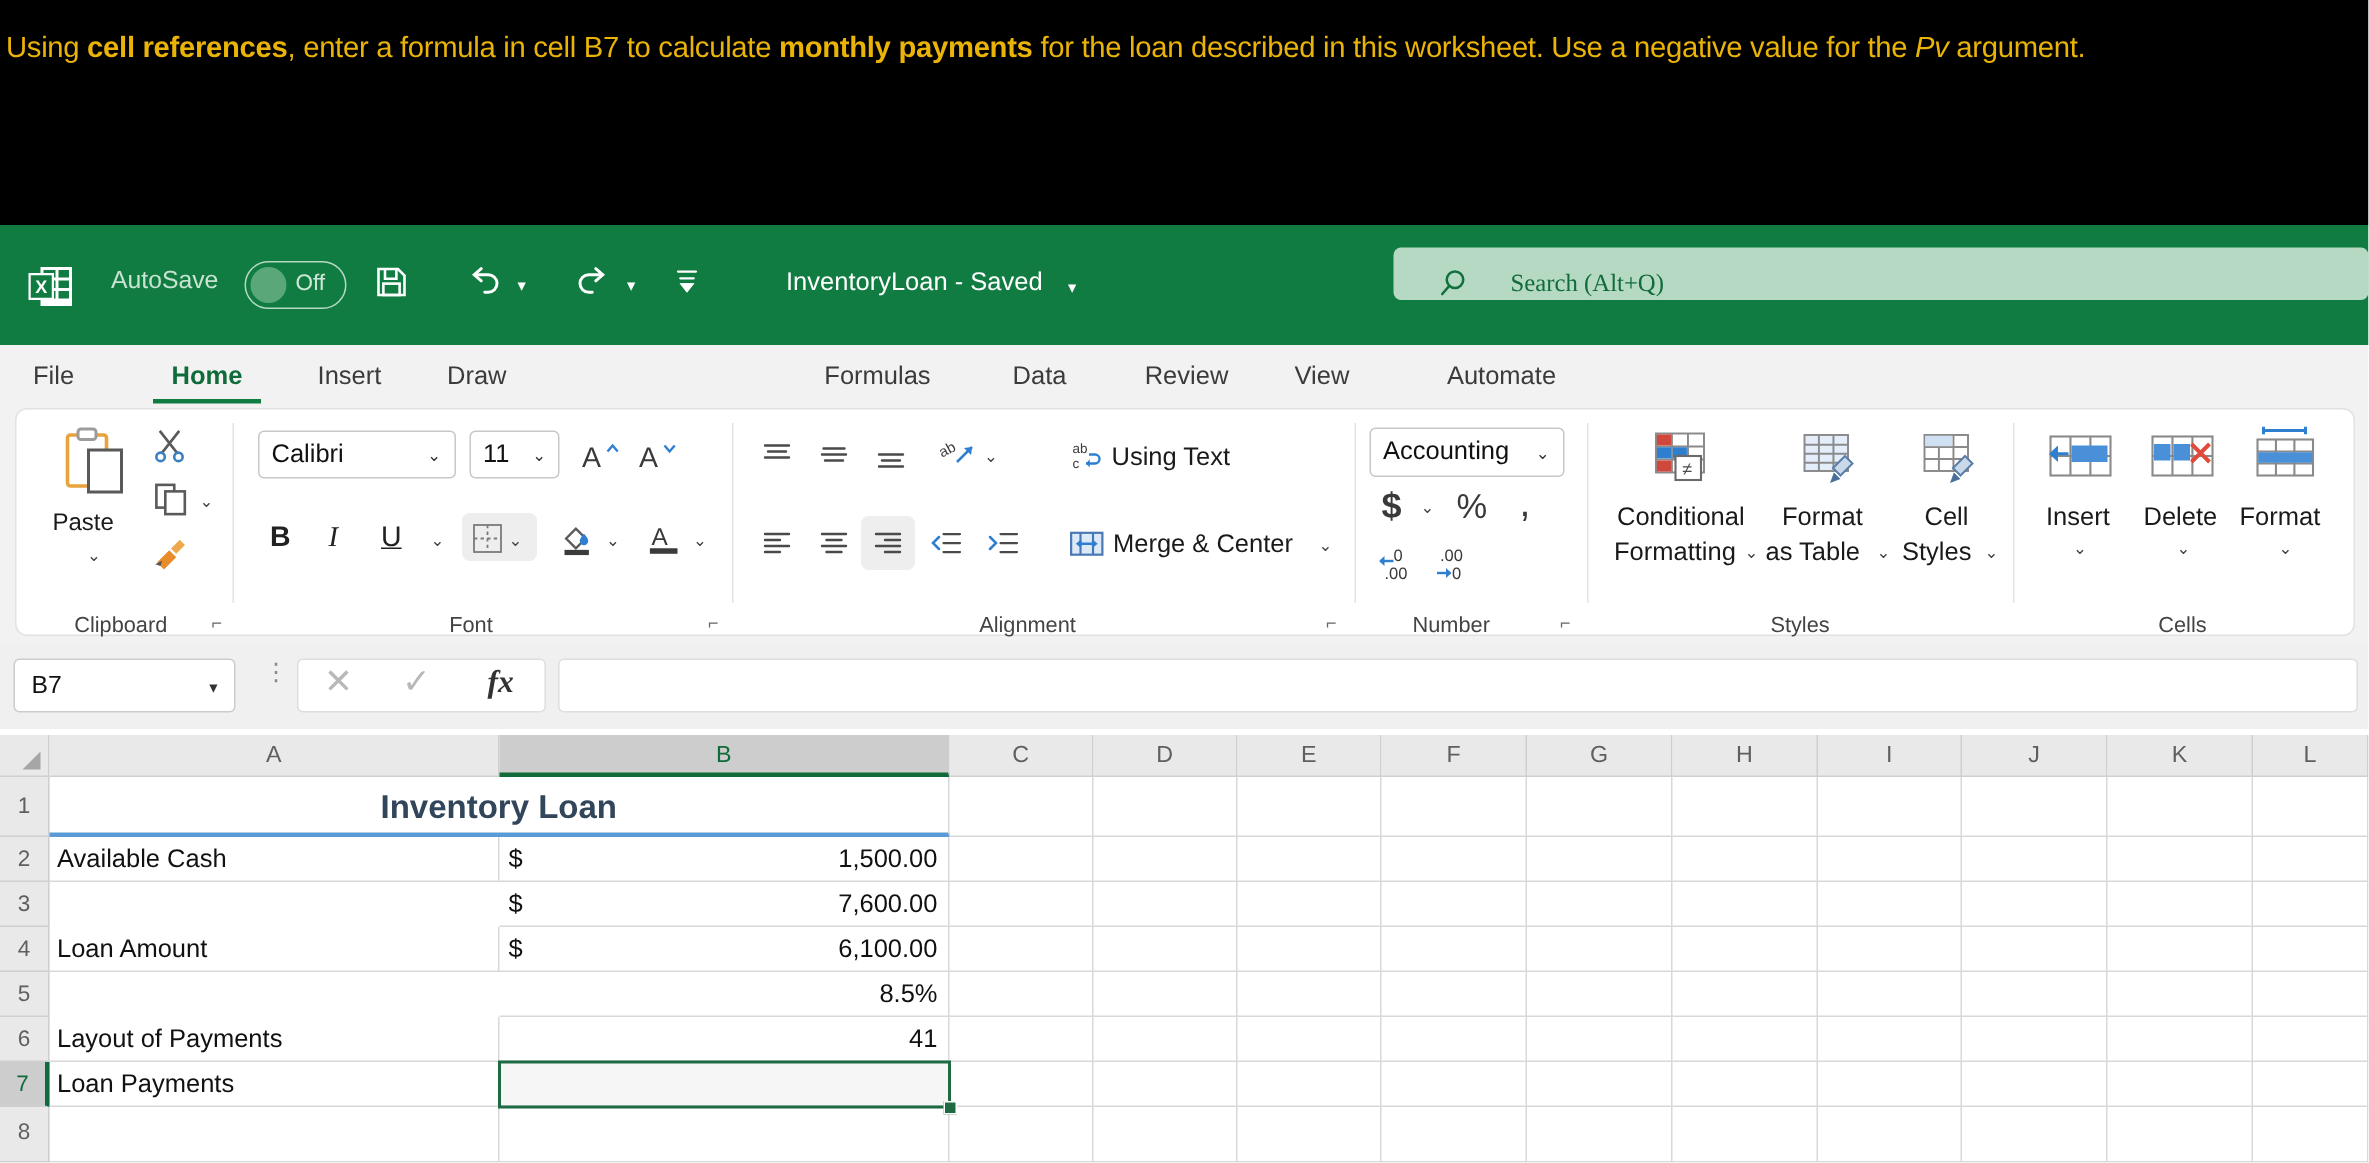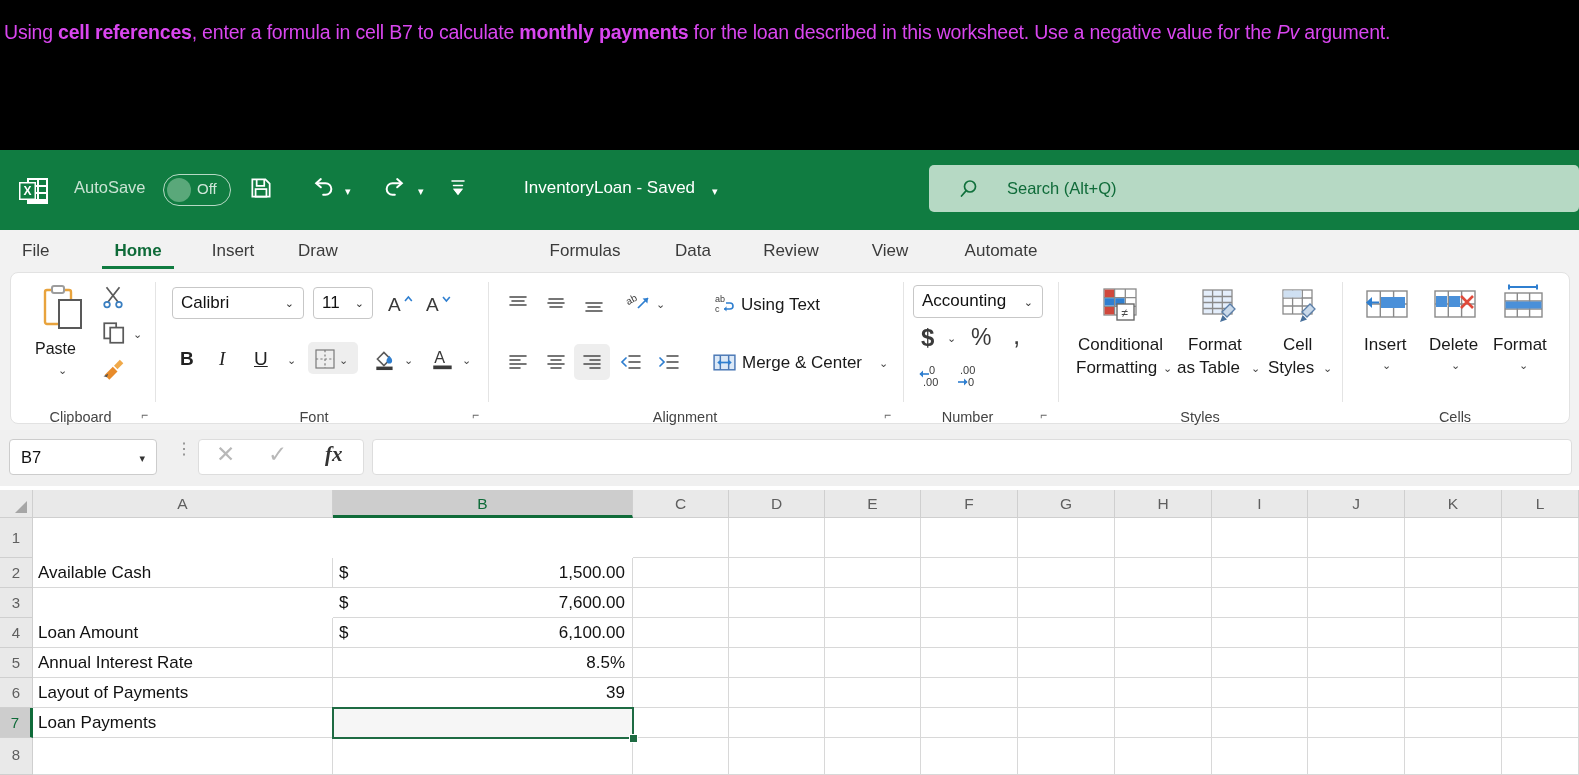--- a/index.html
+++ b/index.html
@@ -8,21 +8,21 @@
     overflow: hidden;
     font-family: "Liberation Sans", sans-serif;
     background: #ffffff;
   }
   #app { position: relative; width: 1579px; height: 775px; }
 
   
   .instruction-bar {
     position: absolute; left: 0; top: 0; width: 1579px; height: 150px;
     background: #000000;
-    color: #d946ef;
+    color: #eab308;
   }
   .instruction-text {
     position: absolute; left: 4px; top: 18px; width: 1571px;
     font-size: 19.5px; line-height: 28px;
     letter-spacing: -0.2px;
     white-space: nowrap;
   }
   .instruction-text b { font-weight: 700; }
   .instruction-text i { font-style: italic; }
 
@@ -61,22 +61,22 @@
     font-size: 11px; line-height: 11px;
   }
   .doc-title {
     position: absolute; left: 524px; top: 178px;
     font-size: 17px; color: #ffffff; white-space: nowrap;
   }
   .doc-title-caret {
     position: absolute; left: 712px; top: 185px; color: #fff; font-size: 11px;
   }
   .searchbox {
-    position: absolute; left: 929px; top: 165px; width: 650px; height: 47px;
-    background: #b6d9c4; border-radius: 5px;
+    position: absolute; left: 929px; top: 165px; width: 650px; height: 35px;
+    background: #b6d9c4; border-radius: 5px; font-family: Liberation Serif, serif;
   }
   .search-glyph {
     position: absolute; left: 28px; top: 13px;
     font-size: 21px; color: #10713c; transform: scaleX(-1);
   }
   .search-ph {
     position: absolute; left: 78px; top: 14px;
     font-size: 16.5px; color: #0f6b39;
   }
 
@@ -291,21 +291,21 @@
   </div>
 
   <div class="tabstrip">
     <div class="tab" style="left:22px;  width:56px;  ">File</div>
     <div class="tab active" style="left:102px; width:72px;  text-align:center;">Home</div>
     <div class="tab" style="left:200px; width:66px;  text-align:center;">Insert</div>
     <div class="tab" style="left:298px; width:58px;  text-align:left;">Draw</div>
     <div class="tab" style="left:539px; width:92px;  text-align:center;">Formulas</div>
     <div class="tab" style="left:667px; width:52px;  text-align:center;">Data</div>
     <div class="tab" style="left:752px; width:78px;  text-align:center;">Review</div>
-    <div class="tab" style="left:863px; width:54px;  text-align:center;">View</div>
+    <div class="tab" style="left:863px; width:54px;  ">View</div>
     <div class="tab" style="left:953px; width:96px;  text-align:center;">Automate</div>
   </div>
 
   <div class="ribbon">
     <div class="ribbon-card"></div>
 
     <div class="grp-sep" style="left:155px;"></div>
     <div class="grp-sep" style="left:488px;"></div>
     <div class="grp-sep" style="left:903px;"></div>
     <div class="grp-sep" style="left:1058px;"></div>
@@ -613,20 +613,21 @@
 
     <div class="rowhdr" style="top:28px;  height:40px; line-height:40px;">1</div>
     <div class="rowhdr" style="top:68px;  height:30px; line-height:30px;">2</div>
     <div class="rowhdr" style="top:98px;  height:30px; line-height:30px;">3</div>
     <div class="rowhdr" style="top:128px; height:30px; line-height:30px;">4</div>
     <div class="rowhdr" style="top:158px; height:30px; line-height:30px;">5</div>
     <div class="rowhdr" style="top:188px; height:30px; line-height:30px;">6</div>
     <div class="rowhdr sel" style="top:218px; height:30px; line-height:30px;">7</div>
     <div class="rowhdr" style="top:248px; height:37px; line-height:33px;">8</div>
 
+    <div class="title-cell" style="left:33px; top:28px; width:600px; height:40px;">Inventory Loan</div>
 
     <div class="cell left" style="left:33px;  top:68px; width:300px; height:30px;">
         <span class="ct">Available Cash</span>
       </div>
     <div class="cell right" style="left:333px; top:68px; width:300px; height:30px;">
       <span class="acct-sym">$</span>
       <span class="ct">1,500.00</span>
     </div>
 
     <div class="cell right" style="left:333px; top:98px; width:300px; height:30px;">
@@ -635,32 +636,29 @@
     </div>
 
     <div class="cell left" style="left:33px;  top:128px; width:300px; height:30px;">
         <span class="ct">Loan Amount</span>
       </div>
     <div class="cell right" style="left:333px; top:128px; width:300px; height:30px;">
       <span class="acct-sym">$</span>
       <span class="ct">6,100.00</span>
     </div>
 
-    <div class="cell left" style="left:33px;  top:158px; width:300px; height:30px;">
-        <span class="ct">Annual Interest Rate</span>
-      </div>
     <div class="cell right" style="left:333px; top:158px; width:300px; height:30px;">
         <span class="ct">8.5%</span>
       </div>
 
     <div class="cell left" style="left:33px;  top:188px; width:300px; height:30px;">
         <span class="ct">Layout of Payments</span>
       </div>
     <div class="cell right" style="left:333px; top:188px; width:300px; height:30px;">
-        <span class="ct">39</span>
+        <span class="ct">41</span>
       </div>
 
     <div class="cell left" style="left:33px;  top:218px; width:300px; height:30px;">
         <span class="ct">Loan Payments</span>
       </div>
     <div class="cell right" style="left:333px; top:218px; width:300px; height:30px;">
         <span class="ct"></span>
       </div>
 
     <div class="cell left" style="left:33px;  top:248px; width:300px; height:37px;"></div>

